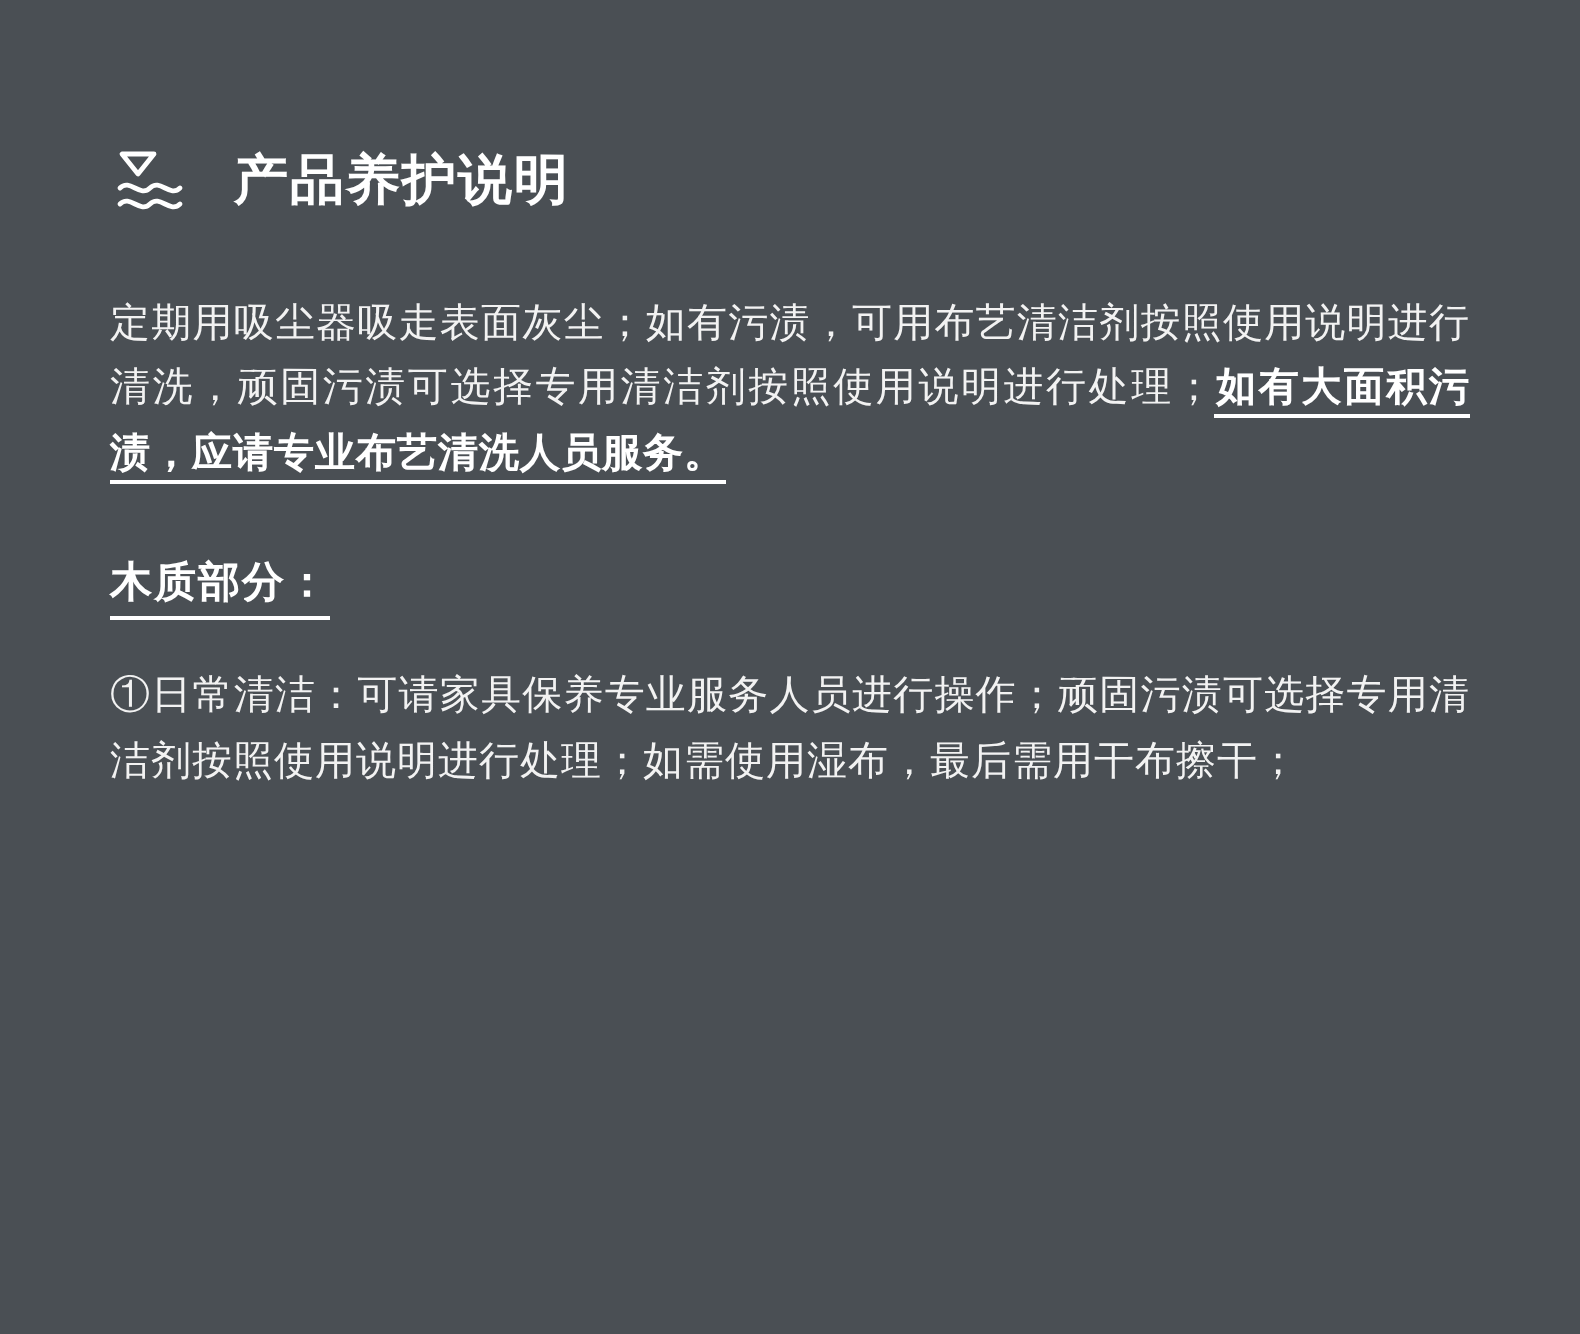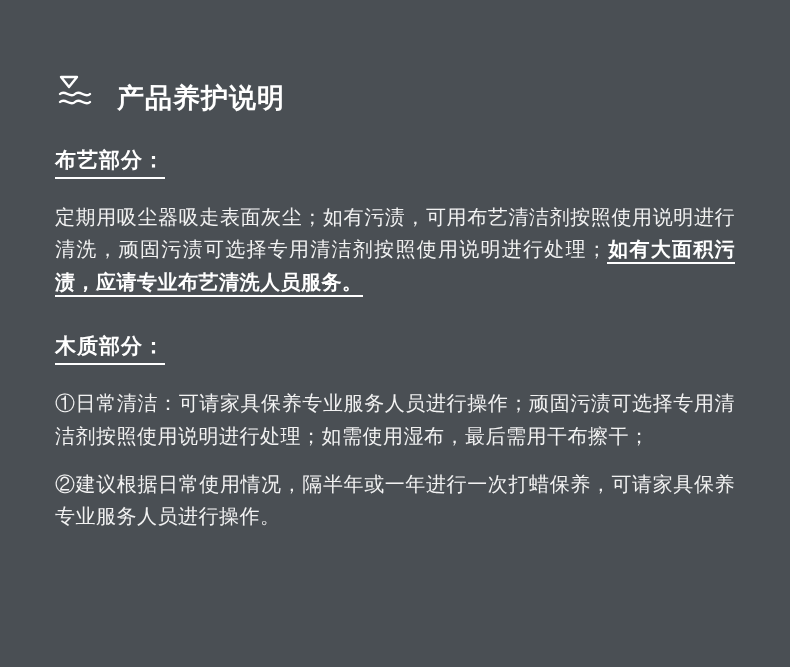--- a/index.html
+++ b/index.html
@@ -16,21 +16,21 @@
   }
   .page {
     position: relative;
     width: 790px;
     height: 667px;
     box-sizing: border-box;
     padding: 60px 55px 0 55px;
   }
   .title-row {
     display: flex;
-    align-items: flex-end;
+    align-items: center;
     gap: 18px;
     margin-top: 8px;
     margin-bottom: 34px;
   }
   .care-icon {
     width: 44px;
     height: 44px;
     display: block;
     flex: 0 0 auto;
   }
@@ -85,25 +85,23 @@
       <svg width="44" height="44" viewBox="0 0 44 44" xmlns="http://www.w3.org/2000/svg">
         <path d="M6 9 L22 9 L14 19 Z" fill="none" stroke="#ffffff" stroke-width="2.4" stroke-linejoin="round"></path>
         <path d="M5 26 C10 21, 15 31, 20 26 C25 21, 30 31, 35 26" fill="none" stroke="#ffffff" stroke-width="2.4" stroke-linecap="round"></path>
         <path d="M5 34 C10 29, 15 39, 20 34 C25 29, 30 39, 35 34" fill="none" stroke="#ffffff" stroke-width="2.4" stroke-linecap="round"></path>
       </svg>
     </span>
     <div class="page-title">产品养护说明</div>
   </div>
 
   <div class="section">
-    <div class="section-heading">布艺部分：</div>
     <p class="para"><span>定期用吸尘器吸走表面灰尘；如有污渍，可用布艺清洁剂按照使用说明进行清洗，顽固污渍可选择专用清洁剂按照使用说明进行处理；</span><span class="emph">如有大面积污渍，应请专业布艺清洗人员服务。</span></p>
   </div>
 
   <div class="block-gap"></div>
 
   <div class="section">
     <div class="section-heading">木质部分：</div>
     <p class="para tight">①日常清洁：可请家具保养专业服务人员进行操作；顽固污渍可选择专用清洁剂按照使用说明进行处理；如需使用湿布，最后需用干布擦干；</p>
-    <p class="para">②建议根据日常使用情况，隔半年或一年进行一次打蜡保养，可请家具保养专业服务人员进行操作。</p>
   </div>
 
 </div>
 
 </body></html>

